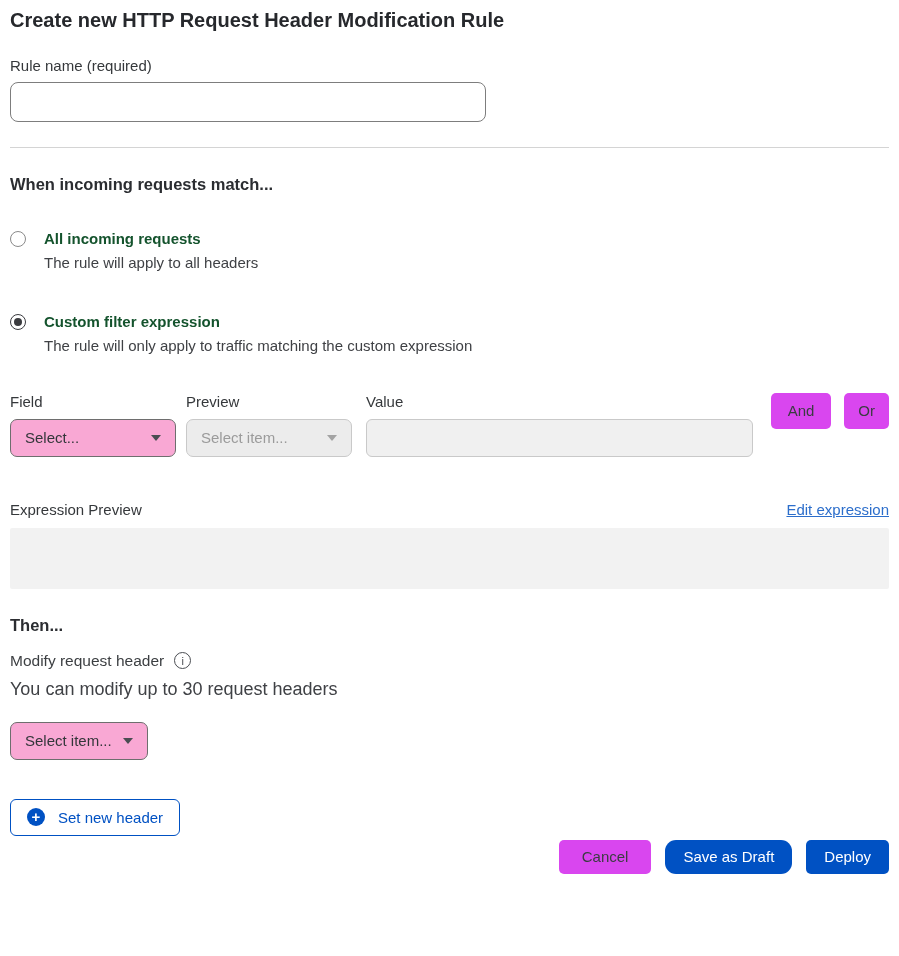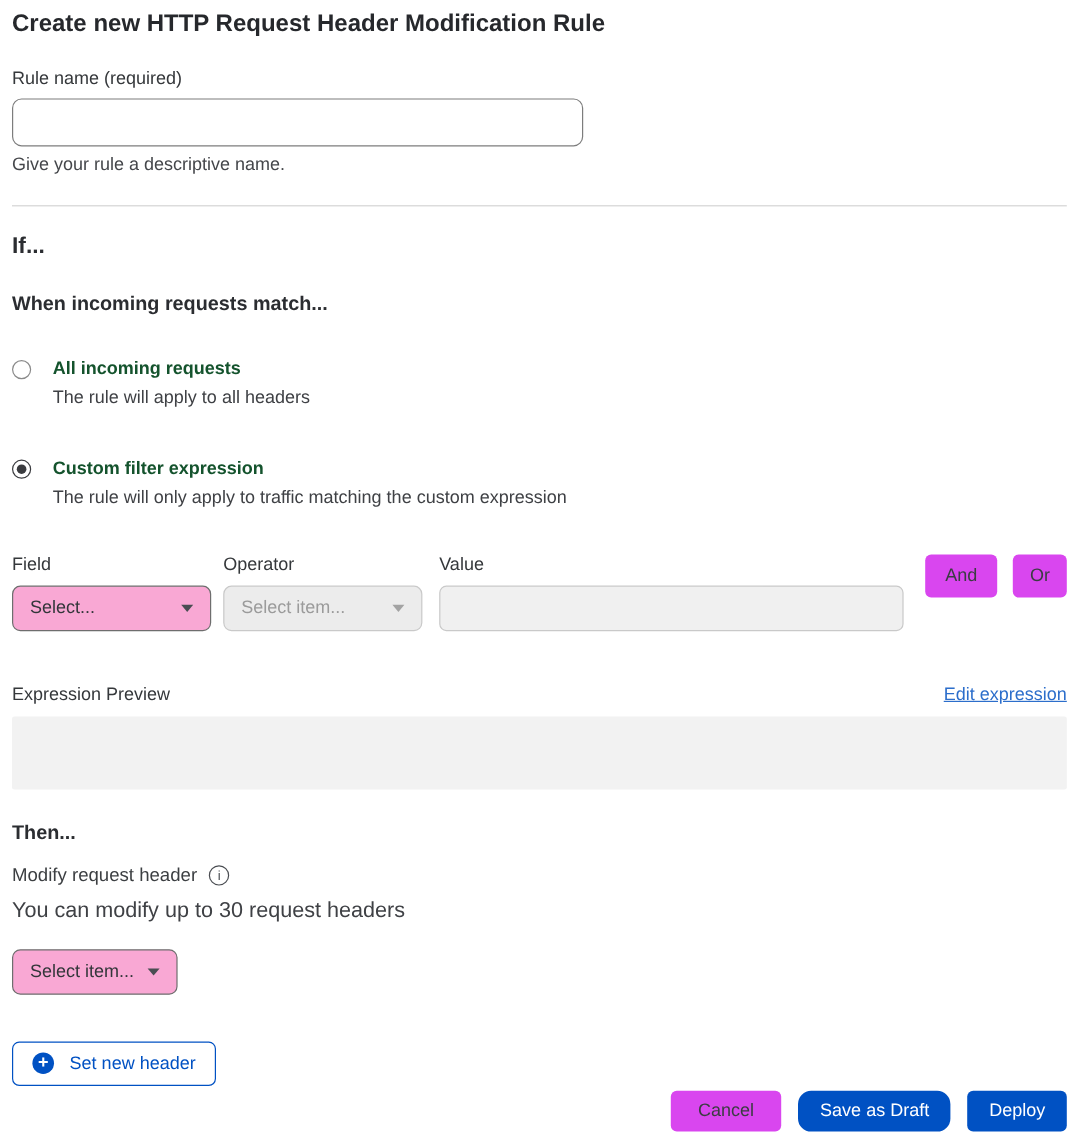--- a/index.html
+++ b/index.html
@@ -228,26 +228,24 @@
 </head>
 <body>
 
 <div class="container">
 
   <h1 class="page-title">Create new HTTP Request Header Modification Rule</h1>
 
   <div class="rule-name-section">
     <div class="field-label">Rule name (required)</div>
     <input class="text-input" type="text" value="" style="">
-    <div class="helper-text">Give your rule a descriptive name.</div>
   </div>
 
   <hr class="divider">
 
-  <h2 class="if-heading">If...</h2>
   <h3 class="sub-heading">When incoming requests match...</h3>
 
   <div class="radio-option first">
     <span class="radio-circle"></span>
     <div class="radio-text">
       <div class="radio-label">All incoming requests</div>
       <div class="radio-desc">The rule will apply to all headers</div>
     </div>
   </div>
 
@@ -261,21 +259,21 @@
 
   <div class="builder-row">
     <div class="builder-col col-field">
       <div class="field-label">Field</div>
       <div class="select-control">
         <span>Select...</span>
         <span class="caret"></span>
       </div>
     </div>
     <div class="builder-col col-operator">
-      <div class="field-label">Operator</div>
+      <div class="field-label">Preview</div>
       <div class="select-control disabled">
         <span>Select item...</span>
         <span class="caret"></span>
       </div>
     </div>
     <div class="builder-col col-value">
       <div class="field-label">Value</div>
       <input class="value-input" type="text" disabled="" value="" style="">
     </div>
     <button class="btn btn-gray btn-and">And</button>

